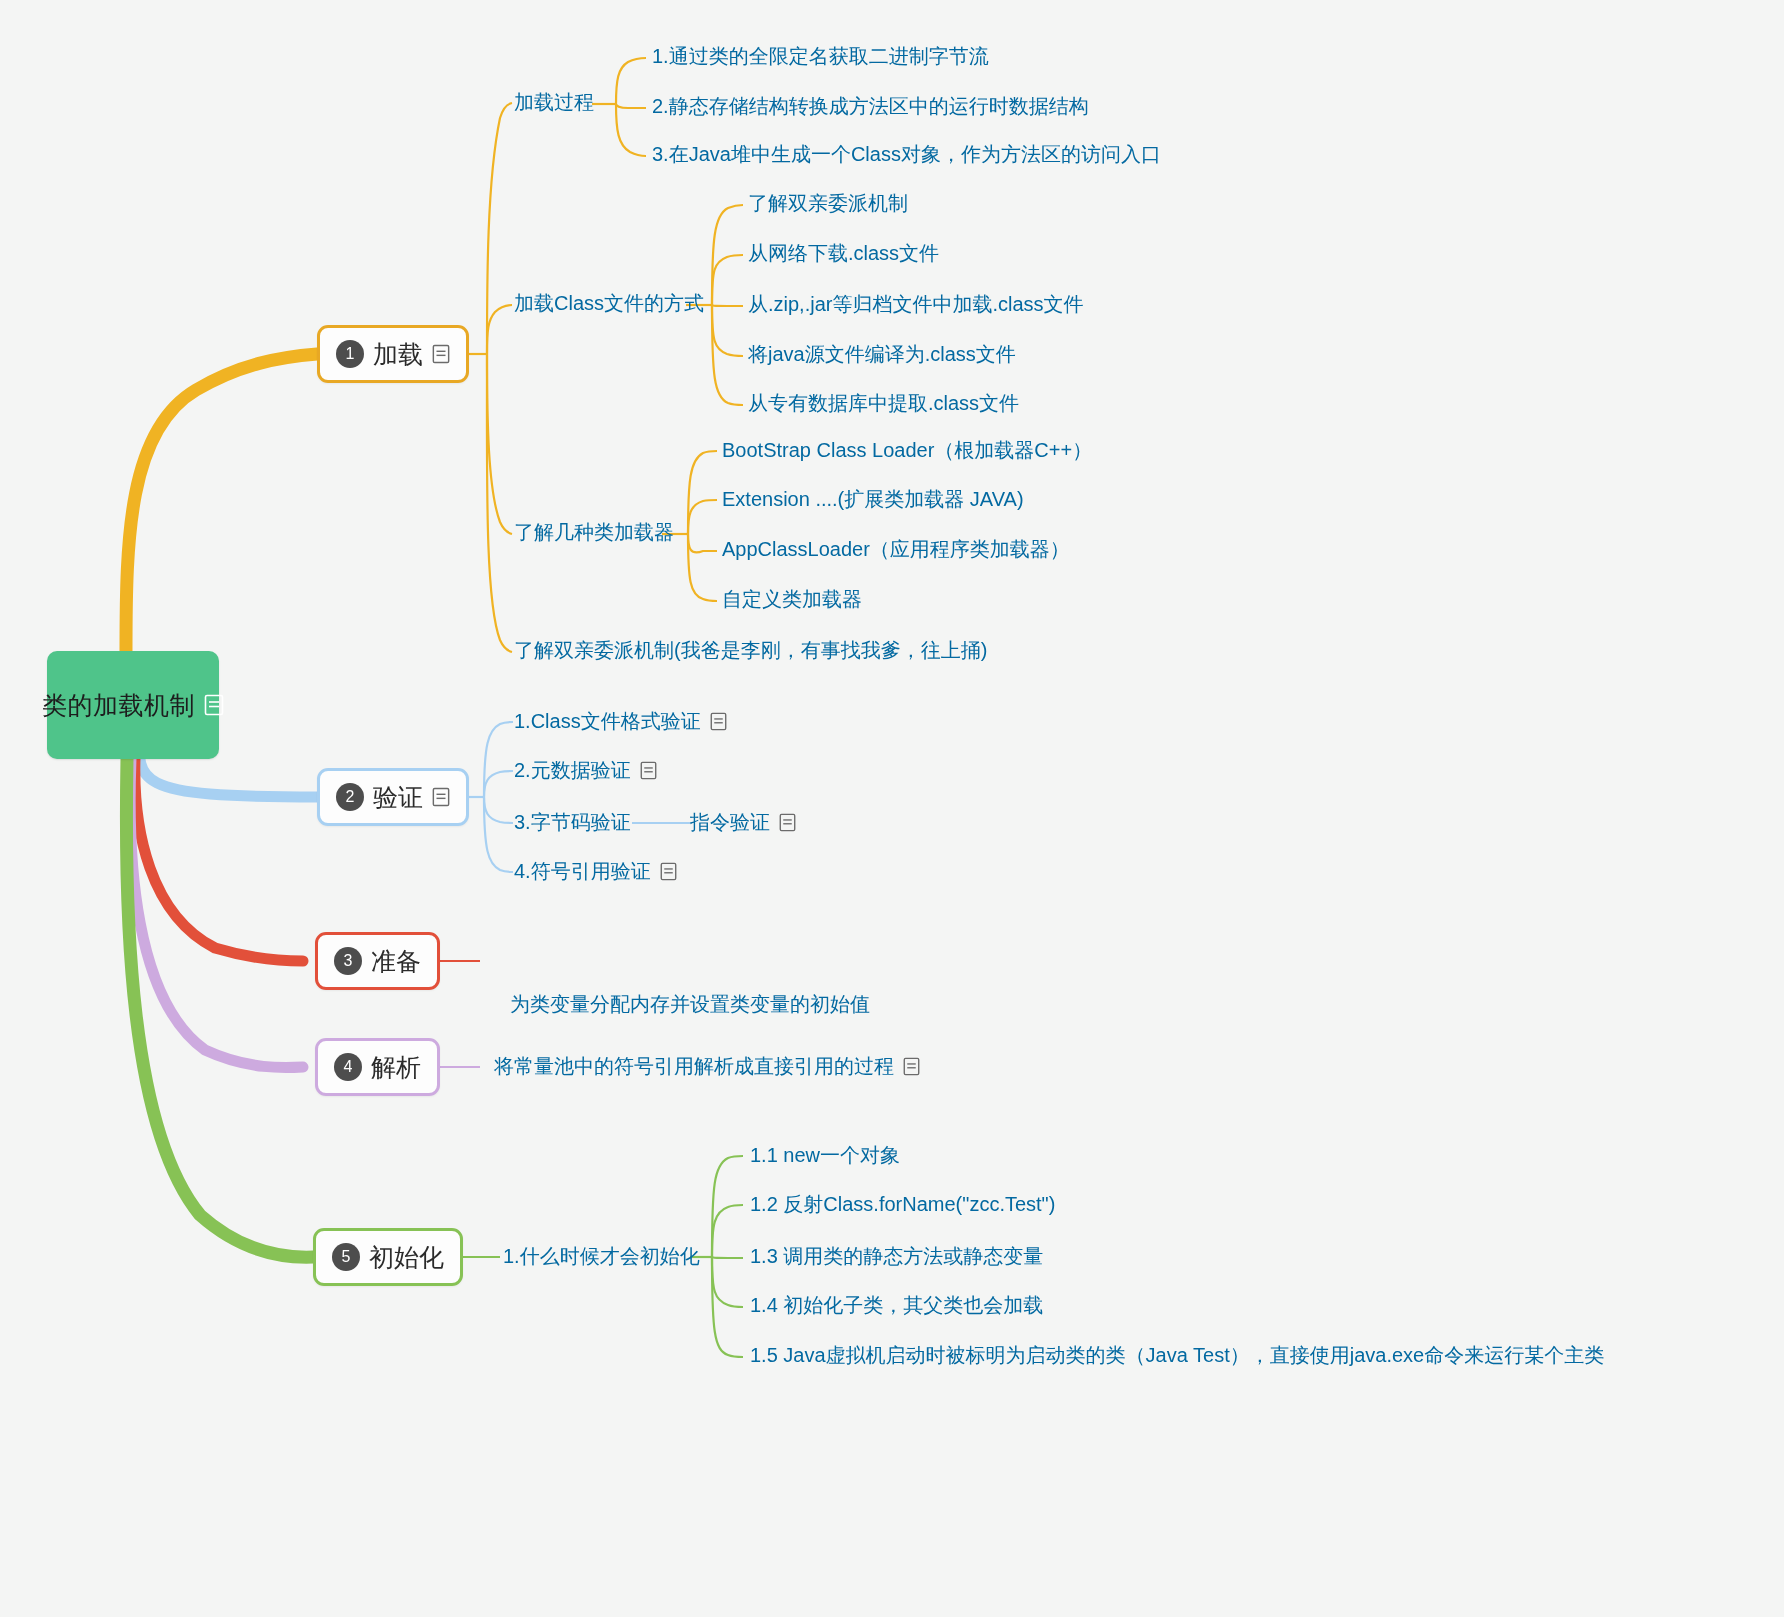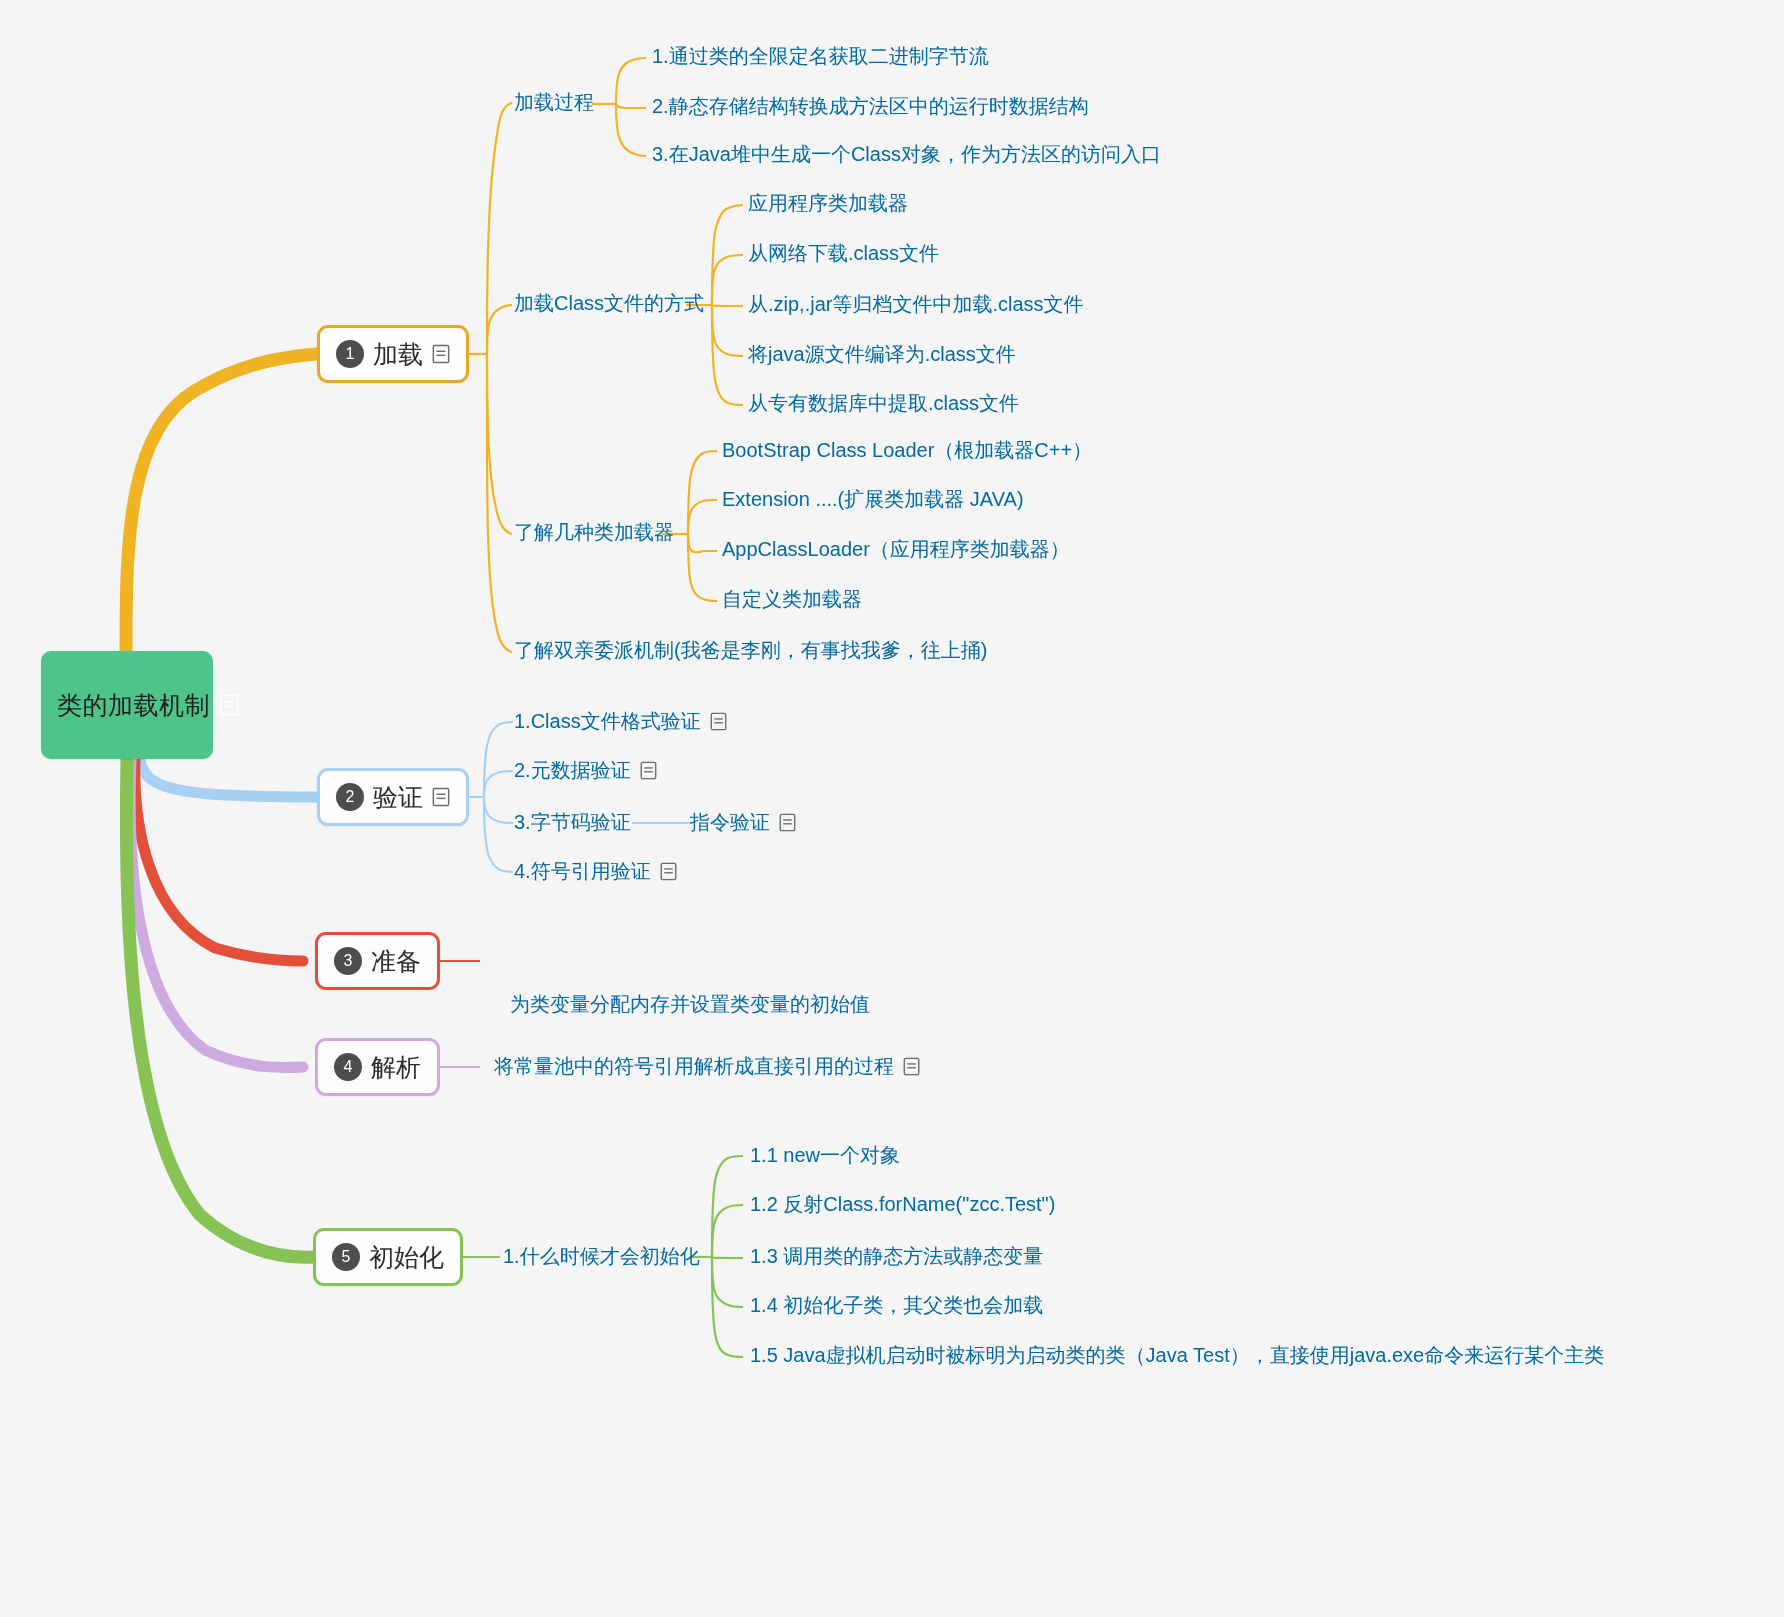--- a/index.html
+++ b/index.html
@@ -29,24 +29,25 @@
     align-items: center;
     white-space: nowrap;
   }
   
   .root-node {
     background: #4fc48a;
     border-radius: 10px;
     box-shadow: 0 1px 2px rgba(0,0,0,.10);
     padding: 16px 16px;
     height: 108px;
-    left: 41px;
+    left: 47px;
     top: 651px;
     width: 172px;
     box-sizing: border-box;
+    justify-content: center;
   }
   .root-node .label {
     font-size: 25px;
     color: #1d1d1d;
     letter-spacing: .5px;
   }
   
   .stage-node {
     background: #fdfdfd;
     border: 3px solid #e8a824;
@@ -188,21 +189,21 @@
     <span>2.静态存储结构转换成方法区中的运行时数据结构</span>
   </div>
   <div class="node text-node" style="left:652px; top:142px;">
     <span>3.在Java堆中生成一个Class对象，作为方法区的访问入口</span>
   </div>
 
   <div class="node text-node" style="left:514px; top:291px;">
     <span>加载Class文件的方式</span>
   </div>
   <div class="node text-node" style="left:748px; top:191px;">
-    <span>应用程序类加载器</span>
+    <span>了解双亲委派机制</span>
   </div>
   <div class="node text-node" style="left:748px; top:241px;">
     <span>从网络下载.class文件</span>
   </div>
   <div class="node text-node" style="left:748px; top:292px;">
     <span>从.zip,.jar等归档文件中加载.class文件</span>
   </div>
   <div class="node text-node" style="left:748px; top:342px;">
     <span>将java源文件编译为.class文件</span>
   </div>

